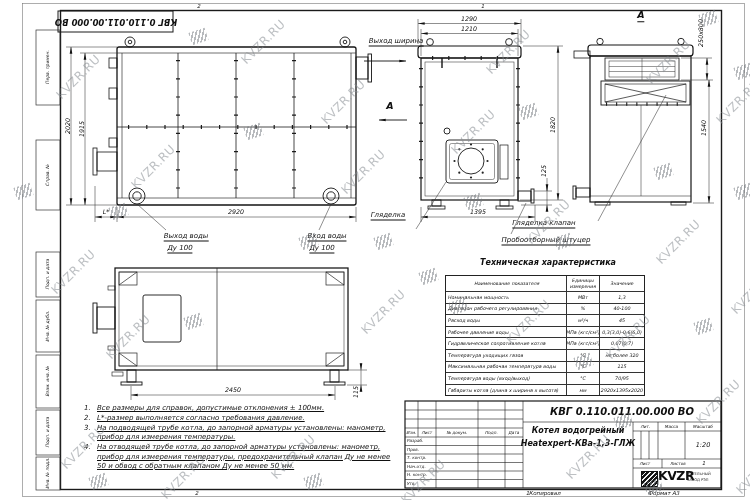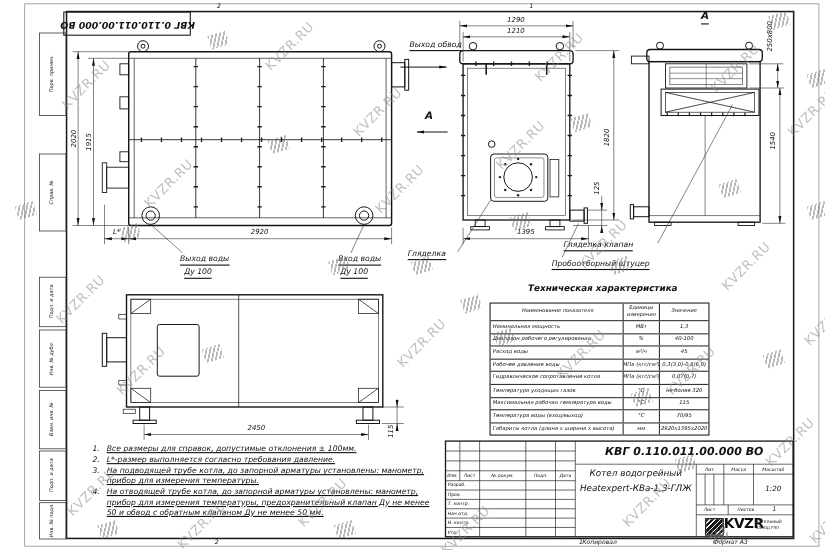--- a/index.html
+++ b/index.html
@@ -15,21 +15,21 @@
   .lbl{position:absolute;white-space:nowrap;font-style:italic;color:#101010;font-size:7px;line-height:1;}
   .ctr{transform:translate(-50%,-50%);}
   .rot{transform:translate(-50%,-50%) rotate(-90deg);}
   .rot180{transform:translate(-50%,-50%) rotate(180deg);}
   .dim{font-size:6.3px;}
   .big{font-size:9.5px;font-weight:bold;}
   .und{border-bottom:0.8px solid #101010;padding-bottom:1px;}
   .zone{font-size:5.5px;}
   .side-lbl{font-size:4.5px;}
   .stamp-doc{font-size:10px;font-weight:bold;}
-  .stamp-name{font-size:8px;font-weight:normal;}
+  .stamp-name{font-size:8px;font-weight:bold;}
   .s42{font-size:4.2px;}
   .s55{font-size:5.5px;}
   .s65{font-size:6.5px;}
   .logo-sq{position:absolute;left:641px;top:471px;width:15px;height:14px;
            background:repeating-linear-gradient(135deg,#151515 0 2.2px,#f2f2f2 2.2px 3.3px);
            border:0.5px solid #111;}
   .logo-txt{position:absolute;left:658px;top:470px;font-size:12.5px;font-weight:bold;
             color:#0d0d0d;letter-spacing:-0.5px;line-height:1;}
   .logo-sub{position:absolute;left:687px;font-size:3.6px;color:#222;line-height:1;}
   .tt-title{font-size:8px;font-weight:bold;}
@@ -326,33 +326,33 @@
   <div class="lbl side-lbl rot" style="left:48px;top:274px;">Подп. и дата</div>
   <div class="lbl side-lbl rot" style="left:48px;top:326px;">Инв. № дубл.</div>
   <div class="lbl side-lbl rot" style="left:48px;top:381px;">Взам. инв. №</div>
   <div class="lbl side-lbl rot" style="left:48px;top:432px;">Подп. и дата</div>
   <div class="lbl side-lbl rot" style="left:48px;top:473px;">Инв. № подл.</div>
 
   <div class="lbl dim rot" style="left:68px;top:126px;">2020</div>
   <div class="lbl dim rot" style="left:82px;top:129px;">1915</div>
   <div class="lbl dim ctr" style="left:236px;top:212px;">2920</div>
   <div class="lbl dim ctr" style="left:106px;top:212px;">L*</div>
-  <div class="lbl ctr und" style="left:396px;top:42px;">Выход обвод</div>
+  <div class="lbl ctr und" style="left:396px;top:42px;">Выход ширина</div>
   <div class="lbl big ctr" style="left:390px;top:106px;">А</div>
   <div class="lbl ctr und" style="left:186px;top:237px;">Выход воды</div>
   <div class="lbl ctr und" style="left:180px;top:249px;">Ду 100</div>
   <div class="lbl ctr und" style="left:327px;top:237px;">Вход воды</div>
   <div class="lbl ctr und" style="left:322px;top:249px;">Ду 100</div>
 
   <div class="lbl dim ctr" style="left:469px;top:18.5px;">1290</div>
   <div class="lbl dim ctr" style="left:469px;top:28.5px;">1210</div>
   <div class="lbl dim rot" style="left:553px;top:125px;">1820</div>
   <div class="lbl dim rot" style="left:543.5px;top:171px;">125</div>
   <div class="lbl dim ctr" style="left:478px;top:212px;">1395</div>
-  <div class="lbl ctr und" style="left:388px;top:232px;text-align:right;">Гляделка</div>
+  <div class="lbl ctr und" style="left:388px;top:216px;text-align:right;">Гляделка</div>
   <div class="lbl ctr und" style="left:546px;top:241px;">Пробоотборный штуцер</div>
 
   <div class="lbl big ctr und" style="left:641px;top:16px;">А</div>
   <div class="lbl dim rot" style="left:701px;top:33px;">250x800</div>
   <div class="lbl dim rot" style="left:703.5px;top:128px;">1540</div>
   <div class="lbl ctr und" style="left:544px;top:224px;">Гляделка клапан</div>
 
   <div class="lbl dim ctr" style="left:233px;top:390px;">2450</div>
   <div class="lbl dim rot" style="left:356px;top:392px;">115</div>
 

